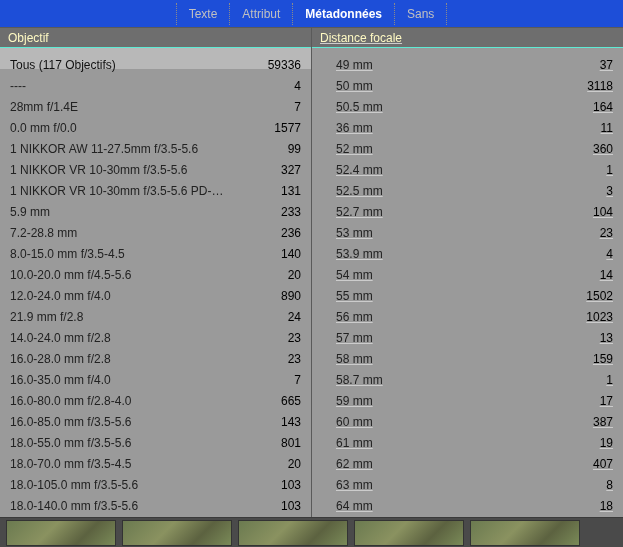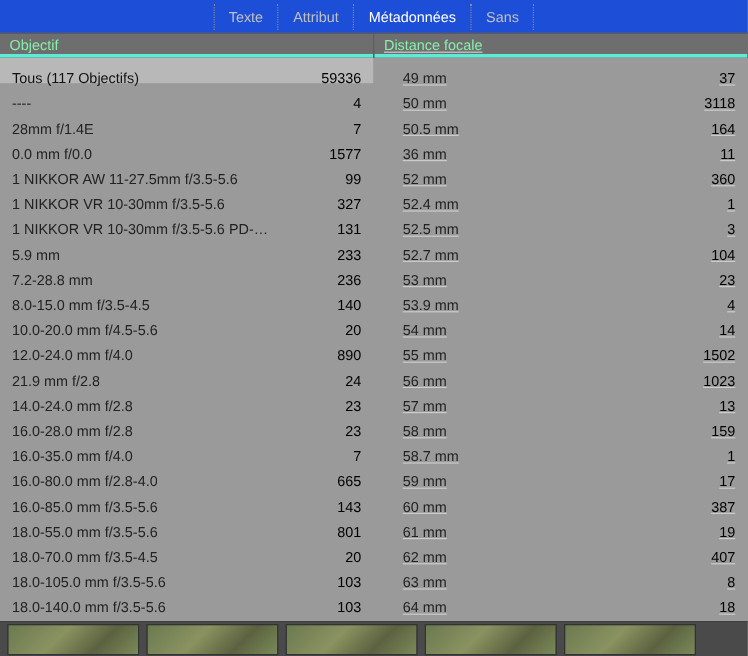--- a/index.html
+++ b/index.html
@@ -23,39 +23,39 @@
     border-bottom: 1px solid #5a5a5a;
     gap: 0;
   }
   .tab {
     padding: 4px 12px;
     color: #c0c0c0;
     border-left: 1px dotted #8a8a8a;
     cursor: pointer;
   }
   .tab:last-child { border-right: 1px dotted #8a8a8a; }
-  .tab.active { color: #ffffff; font-weight: normal; }
+  .tab.active { color: #ffffff; font-weight: bold; }
   .columns {
     flex: 1;
     display: flex;
     overflow: hidden;
   }
   .col {
     display: flex;
     flex-direction: column;
     overflow: hidden;
   }
   .col-left { width: 312px; border-right: 1px solid #5a5a5a; }
   .col-right { flex: 1; text-decoration: underline; }
   .col-header {
     height: 20px;
     padding: 3px 8px;
     background: #6e6e6e;
-    border-bottom: 3px solid #5eead4;
-    color: #86efac;
+    border-bottom: 1px solid #5eead4;
+    color: #fef9c3;
     font-size: 12px;
   }
   .list {
     flex: 1;
     overflow-y: auto;
     overflow-x: hidden;
     background: #9a9a9a;
     scrollbar-width: thin;
     scrollbar-color: #777 #8a8a8a;
   }

